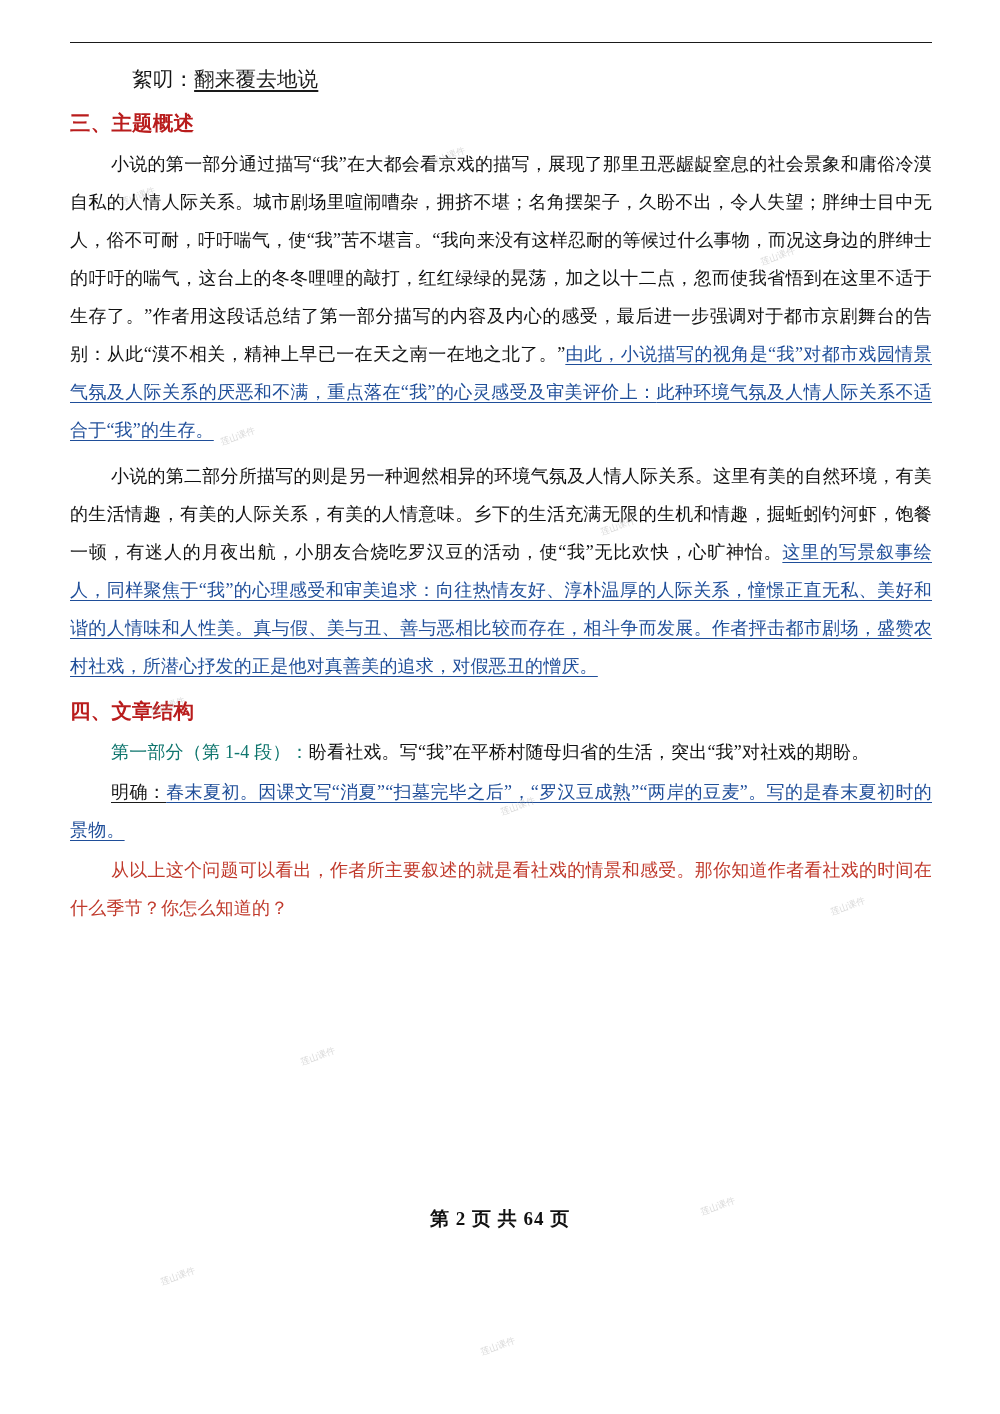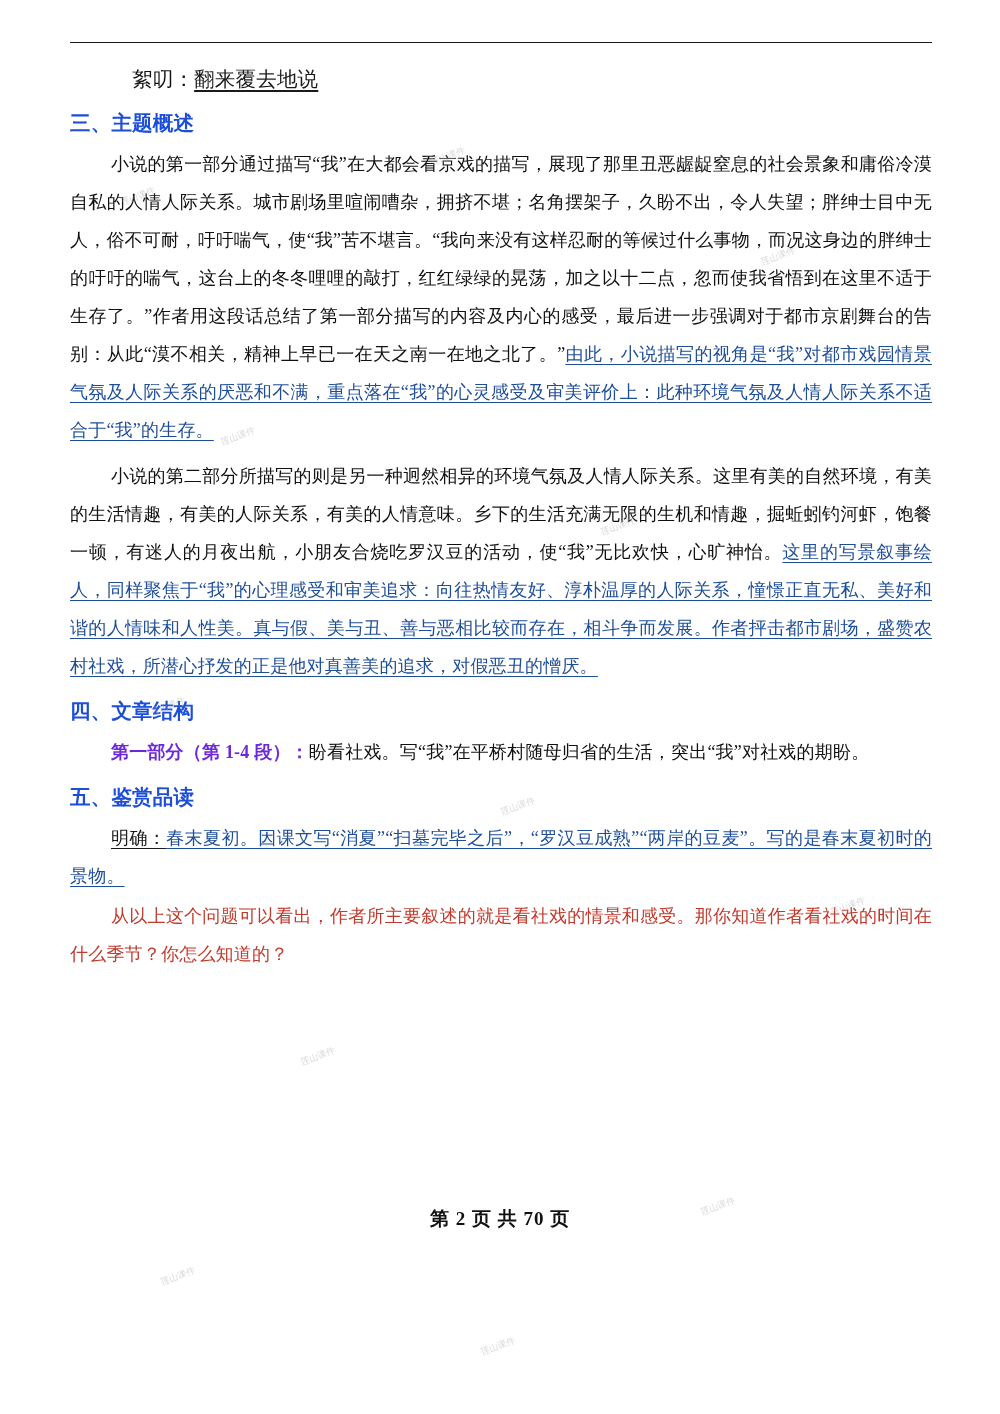--- a/index.html
+++ b/index.html
@@ -38,33 +38,33 @@
   p {
     margin: 0 0 2px 0;
     font-size: 18px;
     line-height: 38px;
     text-align: justify;
     text-justify: inter-ideograph;
     letter-spacing: 0.2px;
   }
   .indent2 { text-indent: 41px; }
   .heading {
-    color: #1d4ed8;
+    color: #b91c1c;
     font-weight: bold;
     font-size: 20.5px;
     line-height: 40px;
     margin-top: 6px;
     margin-bottom: 2px;
   }
   .red {
     color: #c0392b;
   }
   .red-bold {
-    color: #6d28d9;
-    font-weight: bold;
+    color: #0f766e;
+    font-weight: normal;
   }
   .blue-ul {
     color: #1f4e99;
     text-decoration: underline;
     text-underline-offset: 4px;
   }
   .black-ul {
     color: #1a1a1a;
     text-decoration: underline;
     text-underline-offset: 4px;
@@ -115,30 +115,29 @@
     <p class="indent2 para-block"><span>小说的第一部分通过描写“我”在大都会看京戏的描写，展现了那里丑恶龌龊窒息的社会景象和庸俗冷漠自私的人情人际关系。城市剧场里喧闹嘈杂，拥挤不堪；名角摆架子，久盼不出，令人失望；胖绅士目中无人，俗不可耐，吁吁喘气，使“我”苦不堪言。“我向来没有这样忍耐的等候过什么事物，而况这身边的胖绅士的吁吁的喘气，这台上的冬冬哩哩的敲打，红红绿绿的晃荡，加之以十二点，忽而使我省悟到在这里不适于生存了。”作者用这段话总结了第一部分描写的内容及内心的感受，最后进一步强调对于都市京剧舞台的告别：从此“漠不相关，精神上早已一在天之南一在地之北了。”</span><span class="blue-ul">由此，小说描写的视角是“我”对都市戏园情景气氛及人际关系的厌恶和不满，重点落在“我”的心灵感受及审美评价上：</span><span class="blue-ul">此种环境气氛及人情人际关系不适合于“我”的生存。</span></p>
 
     <p class="indent2 para-block sec-line"><span>小说的第二部分所描写的则是另一种迥然相异的环境气氛及人情人际关系。这里有美的自然环境，有美的生活情趣，有美的人际关系，有美的人情意味。乡下的生活充满无限的生机和情趣，掘蚯蚓钓河虾，饱餐一顿，有迷人的月夜出航，小朋友合烧吃罗汉豆的活动，使“我”无比欢快，心旷神怡。</span><span class="blue-ul">这里的写景叙事绘人，同样聚焦于“我”的心理感受和审美追求：向往热情友好、淳朴温厚的人际关系，憧憬正直无私、美好和谐的人情味和人性美。真与假、美与丑、善与恶相比较而存在，相斗争而发展。作者抨击都市剧场，盛赞农村社戏，所潜心抒发的正是他对真善美的追求，对假恶丑的憎厌。</span></p>
 
     <p class="heading">四、文章结构</p>
 
     <p class="indent2"><span class="red-bold">第一部分（第 1-4 段）：</span><span>盼看社戏。写“我”在平桥村随母归省的生活，突出“我”对社戏的期盼。</span></p>
 
 
 
-    <p class="heading">五、鉴赏品读</p>
 
     <p class="indent2"><span class="black-ul">明确：</span><span class="blue-ul">春末夏初。因课文写“消夏”“扫墓完毕之后”，“罗汉豆成熟”“两岸的豆麦”。写的是春末夏初时的景物。</span></p>
 
     <p class="indent2"><span class="red">从以上这个问题可以看出，作者所主要叙述的就是看社戏的情景和感受。那你知道作者看社戏的时间在什么季节？你怎么知道的？</span></p>
 
 
   </div>
 
-  <div class="footer">第 2 页 共 70 页</div>
+  <div class="footer">第 2 页 共 64 页</div>
 
   <div class="wm" style="left:120px; top:190px;">莲山课件</div>
   <div class="wm" style="left:430px; top:150px;">莲山课件</div>
   <div class="wm" style="left:760px; top:250px;">莲山课件</div>
   <div class="wm" style="left:220px; top:430px;">莲山课件</div>
   <div class="wm" style="left:600px; top:520px;">莲山课件</div>
   <div class="wm" style="left:150px; top:700px;">莲山课件</div>
   <div class="wm" style="left:500px; top:800px;">莲山课件</div>
   <div class="wm" style="left:830px; top:900px;">莲山课件</div>
   <div class="wm" style="left:300px; top:1050px;">莲山课件</div>

